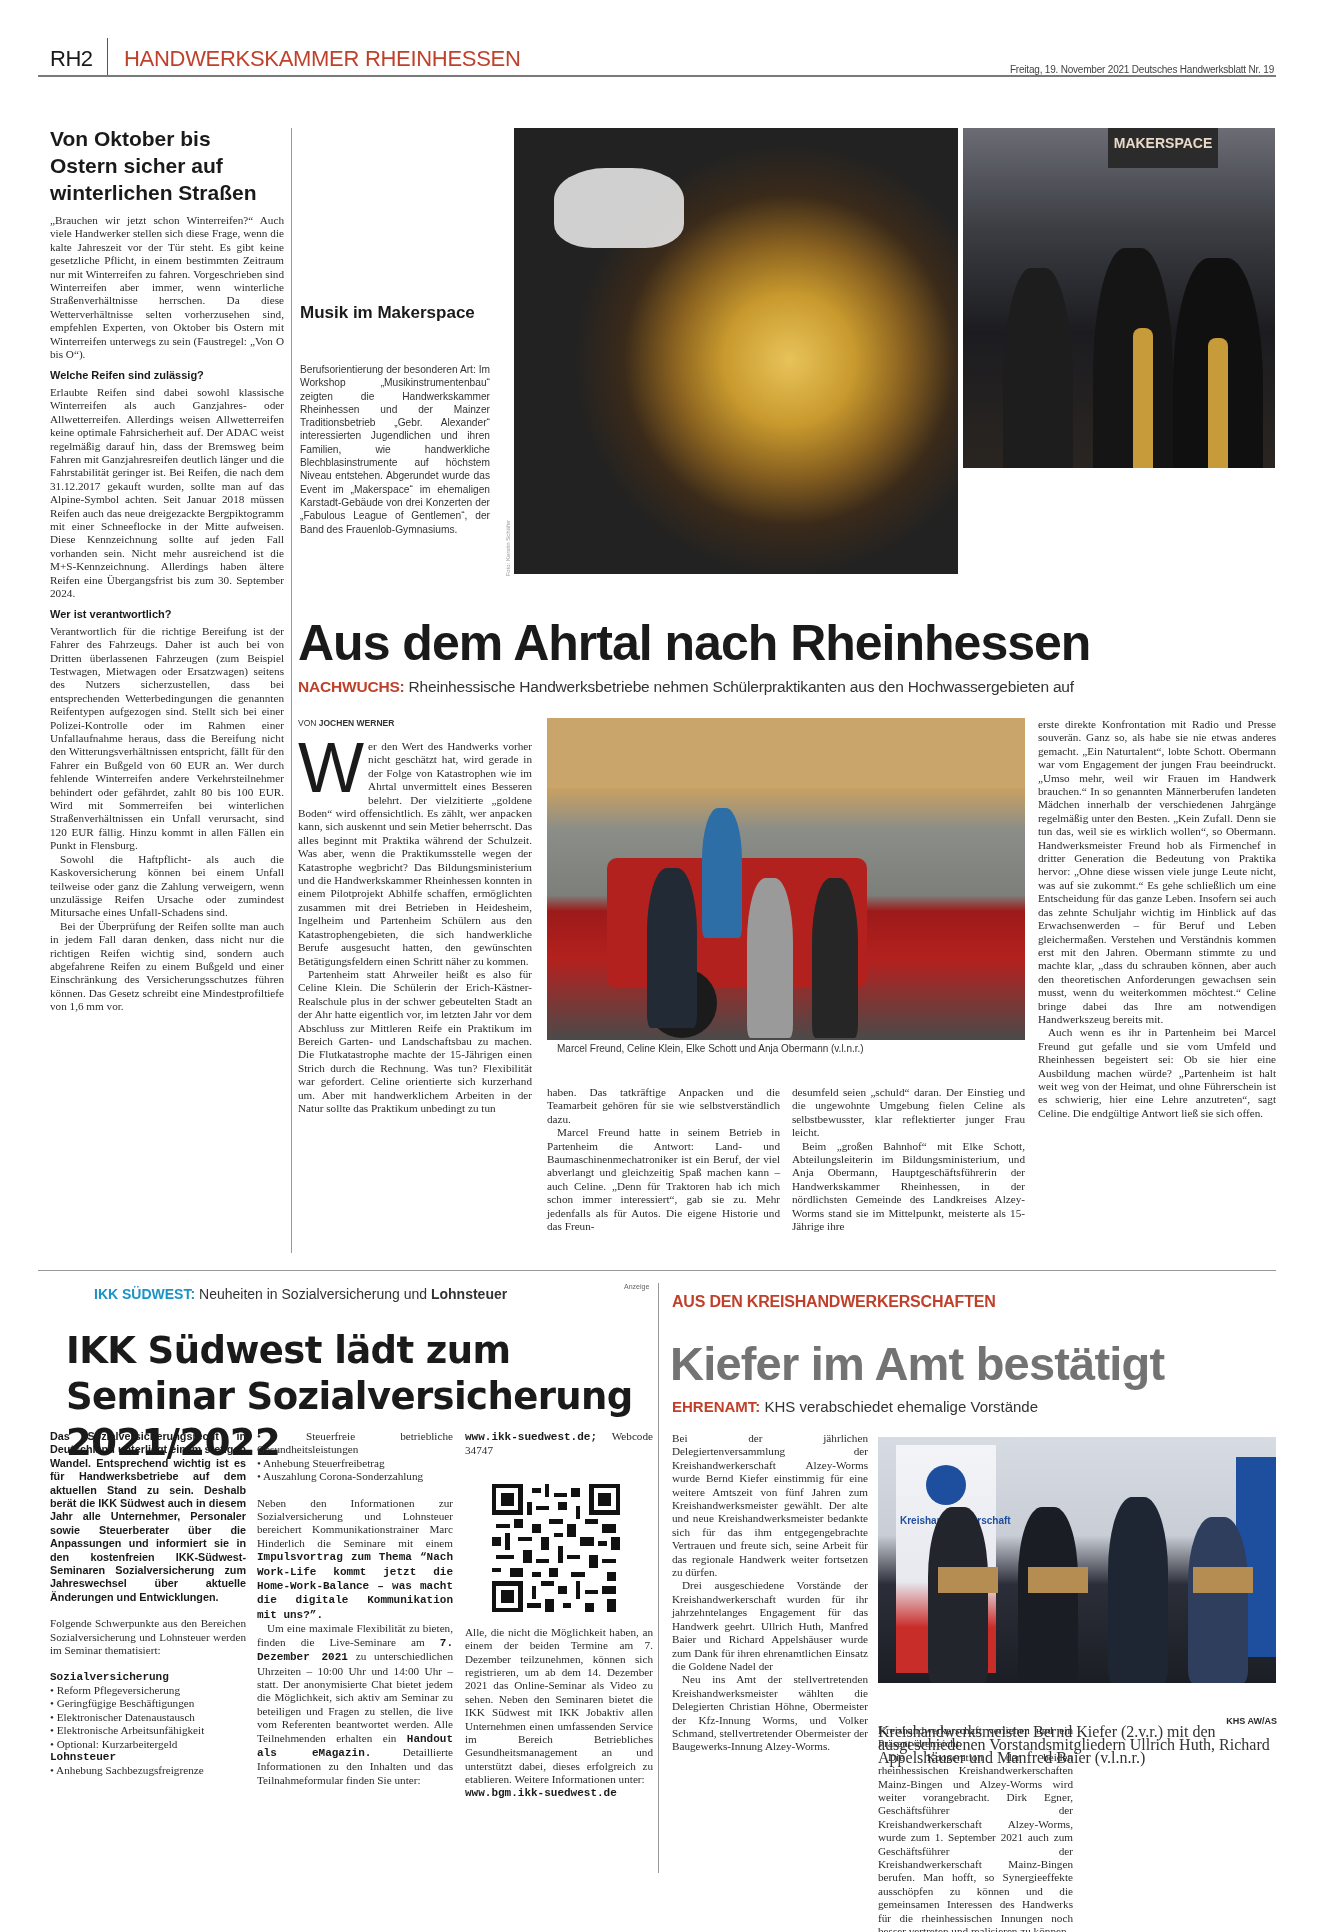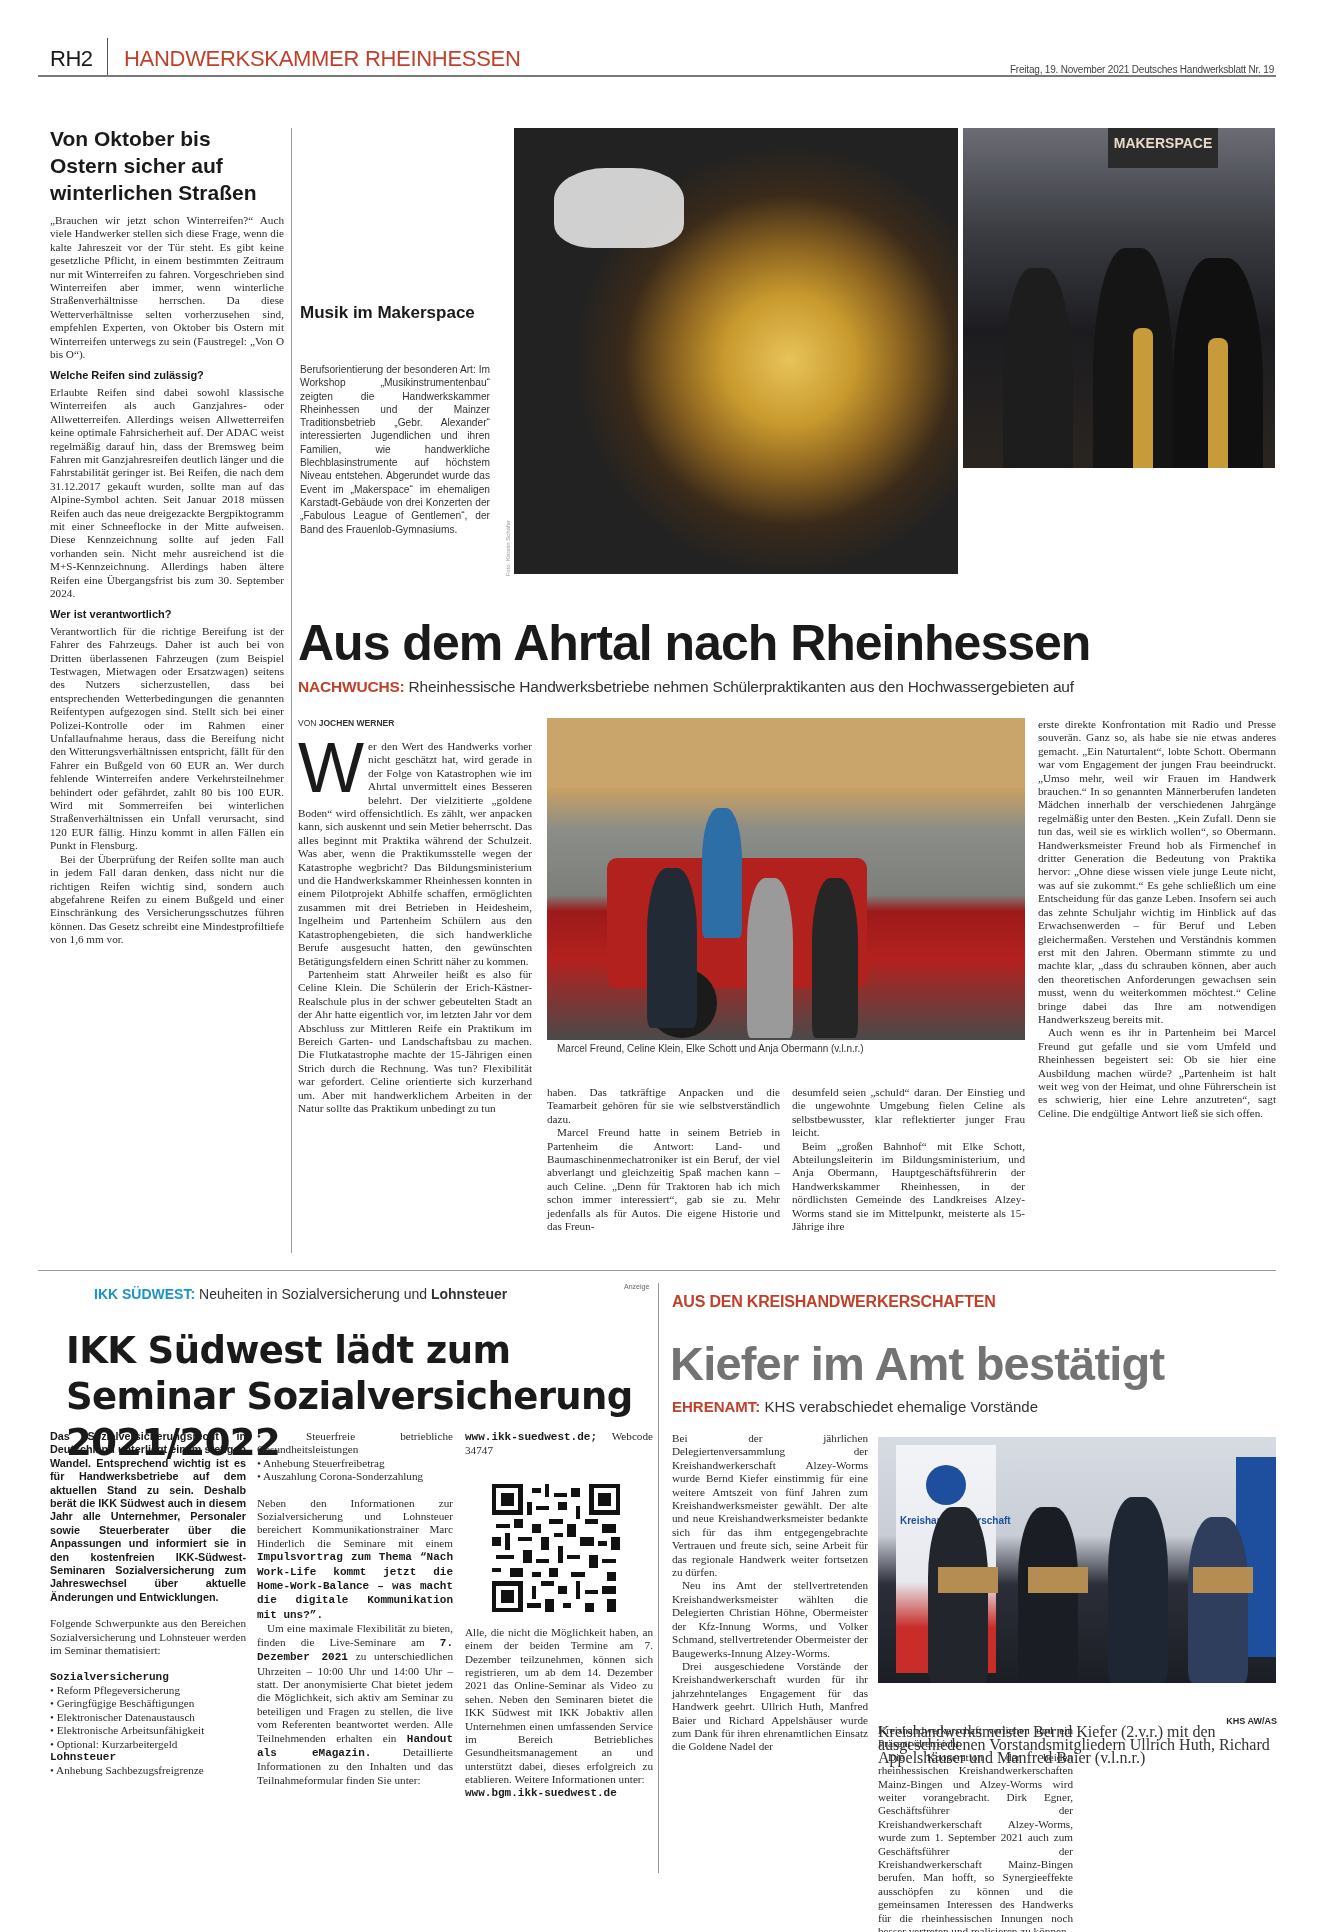--- a/index.html
+++ b/index.html
@@ -101,20 +101,21 @@
 <div class="abs" id="hdr-rule"></div>
 
 <div class="abs" id="left-col">
   <h2 id="left-title">Von Oktober bis Ostern sicher auf winterlichen Straßen</h2>
   <div class="body-text">
     <p>„Brauchen wir jetzt schon Winterreifen?“ Auch viele Handwerker stellen sich diese Frage, wenn die kalte Jahreszeit vor der Tür steht. Es gibt keine gesetzliche Pflicht, in einem bestimmten Zeitraum nur mit Winterreifen zu fahren. Vorgeschrieben sind Winterreifen aber immer, wenn winterliche Straßenverhältnisse herrschen. Da diese Wetterverhältnisse selten vorherzusehen sind, empfehlen Experten, von Oktober bis Ostern mit Winterreifen unterwegs zu sein (Faustregel: „Von O bis O“).</p>
     <div class="subhead">Welche Reifen sind zulässig?</div>
     <p>Erlaubte Reifen sind dabei sowohl klassische Winterreifen als auch Ganzjahres- oder Allwetterreifen. Allerdings weisen Allwetterreifen keine optimale Fahrsicherheit auf. Der ADAC weist regelmäßig darauf hin, dass der Bremsweg beim Fahren mit Ganzjahresreifen deutlich länger und die Fahrstabilität geringer ist. Bei Reifen, die nach dem 31.12.2017 gekauft wurden, sollte man auf das Alpine-Symbol achten. Seit Januar 2018 müssen Reifen auch das neue dreigezackte Bergpiktogramm mit einer Schneeflocke in der Mitte aufweisen. Diese Kennzeichnung sollte auf jeden Fall vorhanden sein. Nicht mehr ausreichend ist die M+S-Kennzeichnung. Allerdings haben ältere Reifen eine Übergangsfrist bis zum 30. September 2024.</p>
     <div class="subhead">Wer ist verantwortlich?</div>
     <p>Verantwortlich für die richtige Bereifung ist der Fahrer des Fahrzeugs. Daher ist auch bei von Dritten überlassenen Fahrzeugen (zum Beispiel Testwagen, Mietwagen oder Ersatzwagen) seitens des Nutzers sicherzustellen, dass bei entsprechenden Wetterbedingungen die genannten Reifentypen aufgezogen sind. Stellt sich bei einer Polizei-Kontrolle oder im Rahmen einer Unfallaufnahme heraus, dass die Bereifung nicht den Witterungsverhältnissen entspricht, fällt für den Fahrer ein Bußgeld von 60 EUR an. Wer durch fehlende Winterreifen andere Verkehrsteilnehmer behindert oder gefährdet, zahlt 80 bis 100 EUR. Wird mit Sommerreifen bei winterlichen Straßenverhältnissen ein Unfall verursacht, sind 120 EUR fällig. Hinzu kommt in allen Fällen ein Punkt in Flensburg.</p>
+    <p class="indent">Sowohl die Haftpflicht- als auch die Kaskoversicherung können bei einem Unfall teilweise oder ganz die Zahlung verweigern, wenn unzulässige Reifen Ursache oder zumindest Mitursache eines Unfall-Schadens sind.</p>
     <p class="indent">Bei der Überprüfung der Reifen sollte man auch in jedem Fall daran denken, dass nicht nur die richtigen Reifen wichtig sind, sondern auch abgefahrene Reifen zu einem Bußgeld und einer Einschränkung des Versicherungsschutzes führen können. Das Gesetz schreibt eine Mindestprofiltiefe von 1,6 mm vor.</p>
   </div>
 </div>
 <div class="abs" id="left-vrule"></div>
 
 <h3 class="abs" id="maker-title">Musik im Makerspace</h3>
 <div class="abs" id="maker-text">Berufsorientierung der besonderen Art: Im Workshop „Musikinstrumentenbau“ zeigten die Handwerkskammer Rheinhessen und der Mainzer Traditionsbetrieb „Gebr. Alexander“ interessierten Jugendlichen und ihren Familien, wie handwerkliche Blechblasinstrumente auf höchstem Niveau entstehen. Abgerundet wurde das Event im „Makerspace“ im ehemaligen Karstadt-Gebäude von drei Konzerten der „Fabulous League of Gentlemen“, der Band des Frauenlob-Gymnasiums.</div>
 <div class="abs credit-vert" id="credit1">Foto: Kerstin Schäfer</div>
 <div class="abs photo" id="photo1">
   <div style="position:absolute;left:40px;top:40px;width:130px;height:80px;background:#efefef;border-radius:40% 40% 30% 30%;opacity:0.85;"></div>
@@ -276,22 +277,22 @@
   </svg>
 </div>
 
 <div class="abs" id="khs-kicker">AUS DEN KREISHANDWERKERSCHAFTEN</div>
 <h2 class="abs" id="khs-title">Kiefer im Amt bestätigt</h2>
 <div class="abs" id="khs-sub">
   <b>EHRENAMT:</b><span> KHS verabschiedet ehemalige Vorstände</span>
 </div>
 <div class="abs body-text" id="khs-a">
   <p>Bei der jährlichen Delegiertenversammlung der Kreishandwerkerschaft Alzey-Worms wurde Bernd Kiefer einstimmig für eine weitere Amtszeit von fünf Jahren zum Kreishandwerksmeister gewählt. Der alte und neue Kreishandwerksmeister bedankte sich für das ihm entgegengebrachte Vertrauen und freute sich, seine Arbeit für das regionale Handwerk weiter fortsetzen zu dürfen.</p>
+  <p class="indent">Drei ausgeschiedene Vorstände der Kreishandwerkerschaft wurden für ihr jahrzehntelanges Engagement für das Handwerk geehrt. Ullrich Huth, Manfred Baier und Richard Appelshäuser wurde zum Dank für ihren ehrenamtlichen Einsatz die Goldene Nadel der</p>
   <p class="indent">Neu ins Amt der stellvertretenden Kreishandwerksmeister wählten die Delegierten Christian Höhne, Obermeister der Kfz-Innung Worms, und Volker Schmand, stellvertretender Obermeister der Baugewerks-Innung Alzey-Worms.</p>
-  <p class="indent">Drei ausgeschiedene Vorstände der Kreishandwerkerschaft wurden für ihr jahrzehntelanges Engagement für das Handwerk geehrt. Ullrich Huth, Manfred Baier und Richard Appelshäuser wurde zum Dank für ihren ehrenamtlichen Einsatz die Goldene Nadel der</p>
 </div>
 <div class="abs photo" id="photo4">
   <div class="banner">
     <div style="position:absolute;left:30px;top:20px;width:40px;height:40px;background:#1d4f9e;border-radius:50%;"></div>
     <div style="position:absolute;left:4px;top:70px;width:92px;font-family:'Liberation Sans',sans-serif;font-size:10px;font-weight:bold;color:#1d4f9e;text-align:center;">Kreishandwerkerschaft</div>
   </div>
   <div class="banner2"></div>
   <div class="person" style="left:50px;top:70px;width:60px;height:176px;background:#23252d;"></div>
   <div class="person" style="left:140px;top:70px;width:60px;height:176px;background:#1b1d24;"></div>
   <div class="person" style="left:230px;top:60px;width:60px;height:186px;background:#1e2533;"></div>

